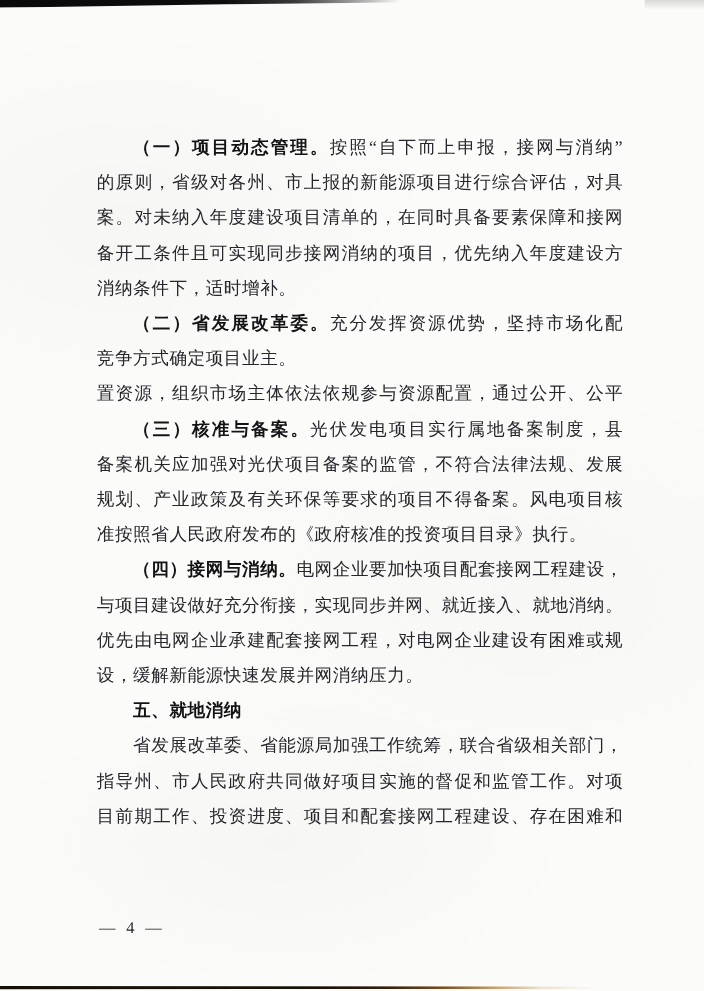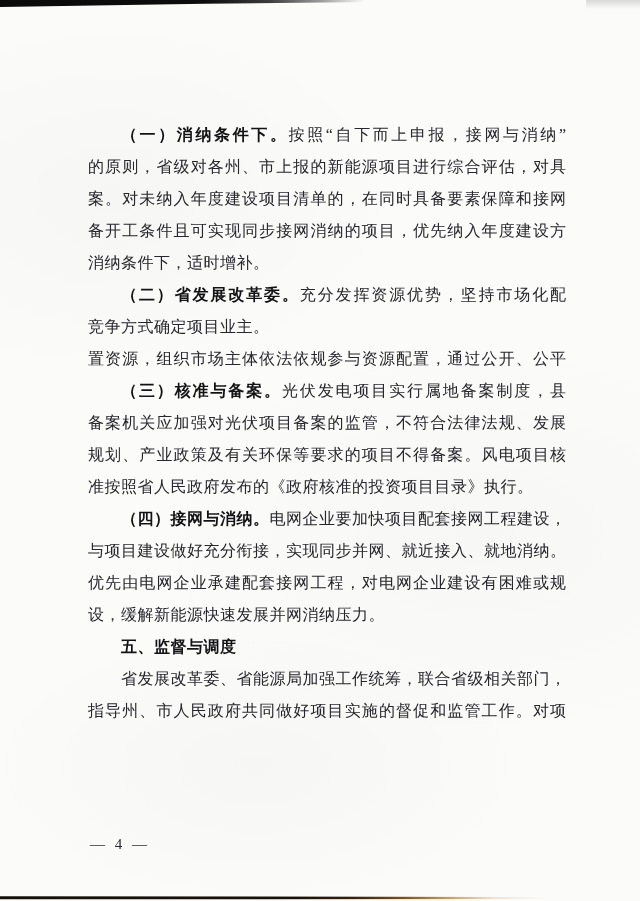--- a/index.html
+++ b/index.html
@@ -82,35 +82,36 @@
     color: #2a2a30;
   }
 </style>
 </head>
 <body>
 
 <div id="page">
   <div class="artifact-top"></div>
   <div class="artifact-top-right"></div>
   <div id="doc-body">
-      <div class="line fill indent"><span class="bold">（一）消纳条件下。</span><span>按照“自下而上申报，接网与消纳”</span></div>
+      <div class="line fill indent"><span class="bold">（一）项目动态管理。</span><span>按照“自下而上申报，接网与消纳”</span></div>
       <div class="line fill"><span>的原则，省级对各州、市上报的新能源项目进行综合评估，对具</span></div>
       <div class="line fill"><span>案。对未纳入年度建设项目清单的，在同时具备要素保障和接网</span></div>
       <div class="line fill"><span>备开工条件且可实现同步接网消纳的项目，优先纳入年度建设方</span></div>
       <div class="line"><span>消纳条件下，适时增补。</span></div>
       <div class="line fill indent"><span class="bold">（二）省发展改革委。</span><span>充分发挥资源优势，坚持市场化配</span></div>
       <div class="line"><span>竞争方式确定项目业主。</span></div>
       <div class="line fill"><span>置资源，组织市场主体依法依规参与资源配置，通过公开、公平</span></div>
       <div class="line fill indent"><span class="bold">（三）核准与备案。</span><span>光伏发电项目实行属地备案制度，县（区）</span></div>
       <div class="line fill"><span>备案机关应加强对光伏项目备案的监管，不符合法律法规、发展</span></div>
       <div class="line fill"><span>规划、产业政策及有关环保等要求的项目不得备案。风电项目核</span></div>
       <div class="line"><span>准按照省人民政府发布的《政府核准的投资项目目录》执行。</span></div>
       <div class="line fill indent"><span class="bold">（四）接网与消纳。</span><span>电网企业要加快项目配套接网工程建设，</span></div>
       <div class="line fill"><span>与项目建设做好充分衔接，实现同步并网、就近接入、就地消纳。</span></div>
       <div class="line fill"><span>优先由电网企业承建配套接网工程，对电网企业建设有困难或规</span></div>
       <div class="line"><span>设，缓解新能源快速发展并网消纳压力。</span></div>
-      <div class="line indent"><span class="bold">五、监督与调度</span></div>
+      <div class="line indent"><span class="bold">五、就地消纳</span></div>
       <div class="line fill indent"><span>省发展改革委、省能源局加强工作统筹，联合省级相关部门，</span></div>
       <div class="line fill"><span>指导州、市人民政府共同做好项目实施的督促和监管工作。对项</span></div>
+      <div class="line fill"><span>目前期工作、投资进度、项目和配套接网工程建设、存在困难和</span></div>
     </div>
   <div id="page-number">— 4 —</div>
   <div class="artifact-bottom"></div>
 </div>
 
 </body></html>

